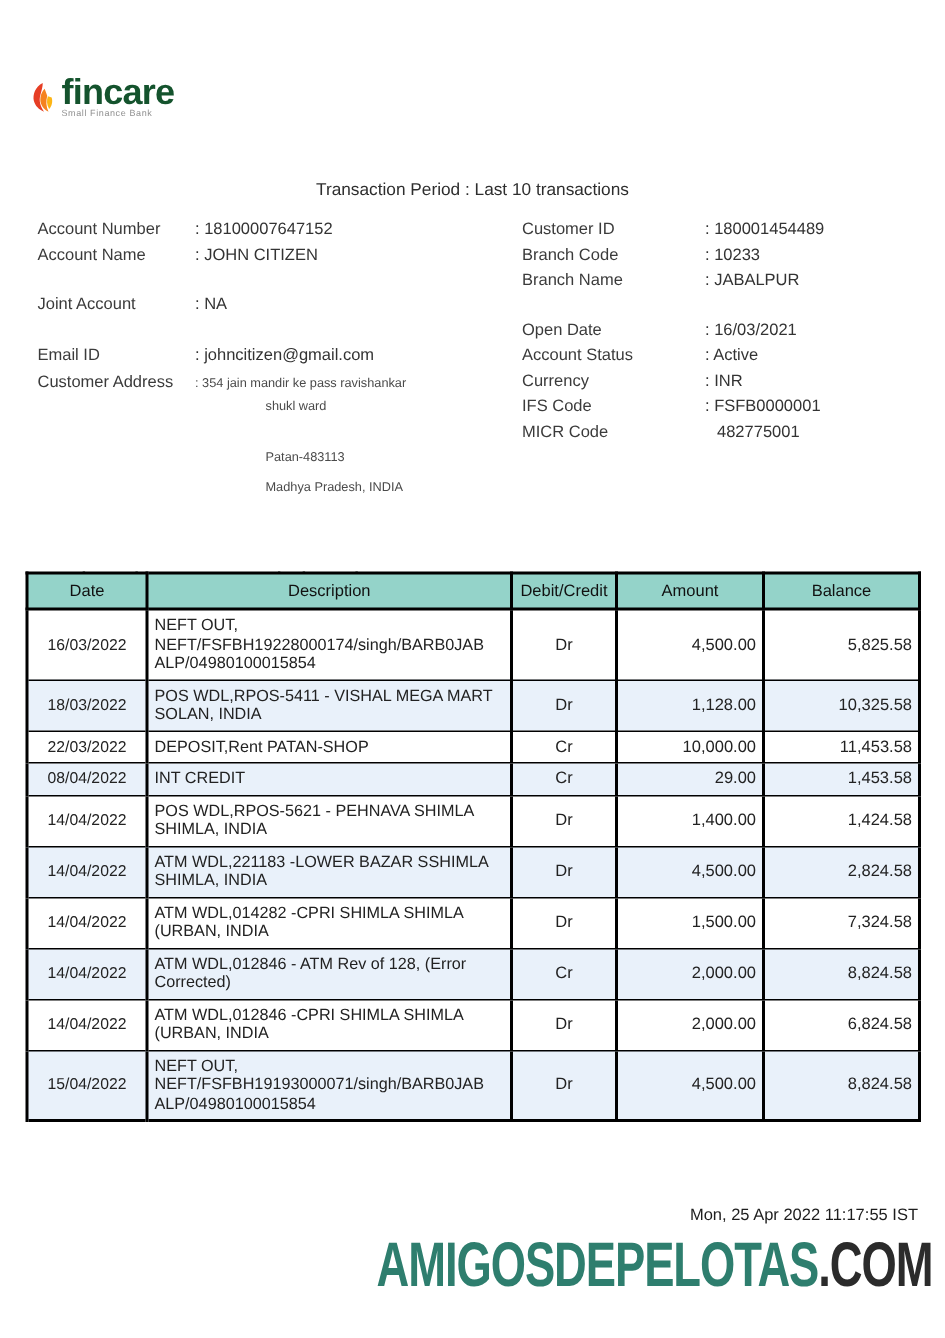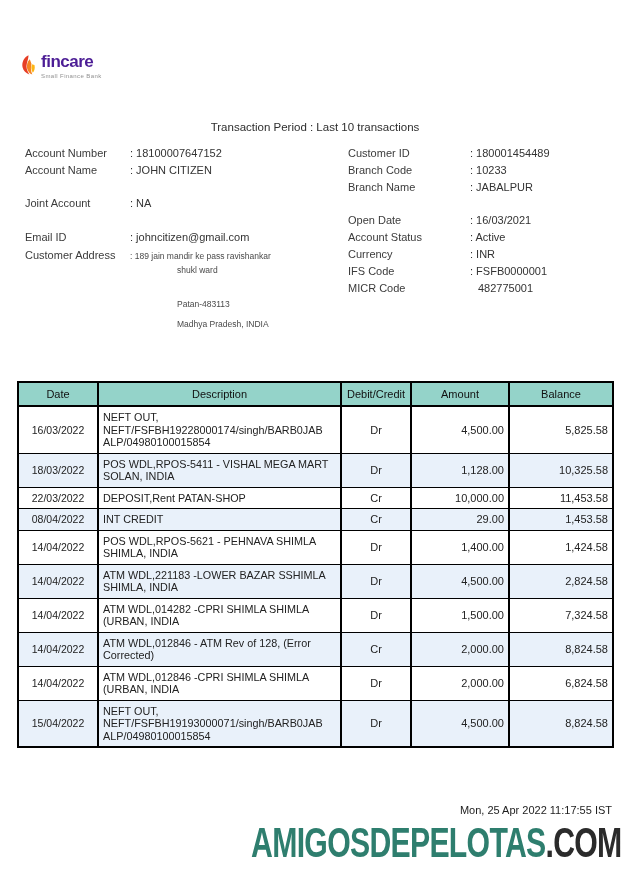--- a/index.html
+++ b/index.html
@@ -3,21 +3,21 @@
 <meta charset="utf-8">
 <style>
   html,body{margin:0;padding:0;background:#fff;}
   .page{
     position:relative;width:630px;height:892px;background:#fff;overflow:hidden;
     font-family:"Liberation Sans",sans-serif;color:#3b3b3b;
   }
   
   .logo{position:absolute;left:20px;top:52px;display:flex;align-items:flex-start;gap:4px;}
   .logo svg{display:block;margin-top:2px;}
-  .brand-name{font-size:17px;font-weight:700;color:#4c1d95;line-height:20px;letter-spacing:-0.5px;}
+  .brand-name{font-size:24px;font-weight:700;color:#14532d;line-height:20px;letter-spacing:-0.5px;}
   .brand-tagline{font-size:6px;color:#8f8f8f;letter-spacing:0.4px;margin-top:1px;}
   
   .title{position:absolute;top:88px;left:0;width:100%;text-align:center;
     font-size:16px;color:#1c1c1c;letter-spacing:0.2px;}
   .subtitle{position:absolute;top:121px;left:0;width:100%;text-align:center;
     font-size:11.5px;color:#2e2e2e;}
   
   .irow{position:absolute;font-size:11px;color:#3b3b3b;white-space:nowrap;}
   .info-left .irow{left:25px;}
   .info-right .irow{left:348px;}
@@ -88,21 +88,21 @@
     <div class="irow" style="top:164px">
       <span class="ilbl">Account Name</span><span class="ival">: JOHN CITIZEN</span>
     </div>
     <div class="irow" style="top:197px">
       <span class="ilbl">Joint Account</span><span class="ival">: NA</span>
     </div>
     <div class="irow" style="top:231px">
       <span class="ilbl">Email  ID</span><span class="ival">: johncitizen@gmail.com</span>
     </div>
     <div class="irow" style="top:249px">
-      <span class="ilbl">Customer Address</span><span class="ival small-val">: 189 jain mandir ke pass ravishankar</span>
+      <span class="ilbl">Customer Address</span><span class="ival small-val">: 354 jain mandir ke pass ravishankar</span>
     </div>
     <div class="addr-line" style="top:265px">shukl ward</div>
     <div class="addr-line" style="top:299px">Patan-483113</div>
     <div class="addr-line" style="top:319px">Madhya Pradesh, INDIA</div>
   </div>
 
   <div class="info-right">
     <div class="irow" style="top:147px">
       <span class="ilbl">Customer ID</span><span class="ival">: 180001454489</span>
     </div>

